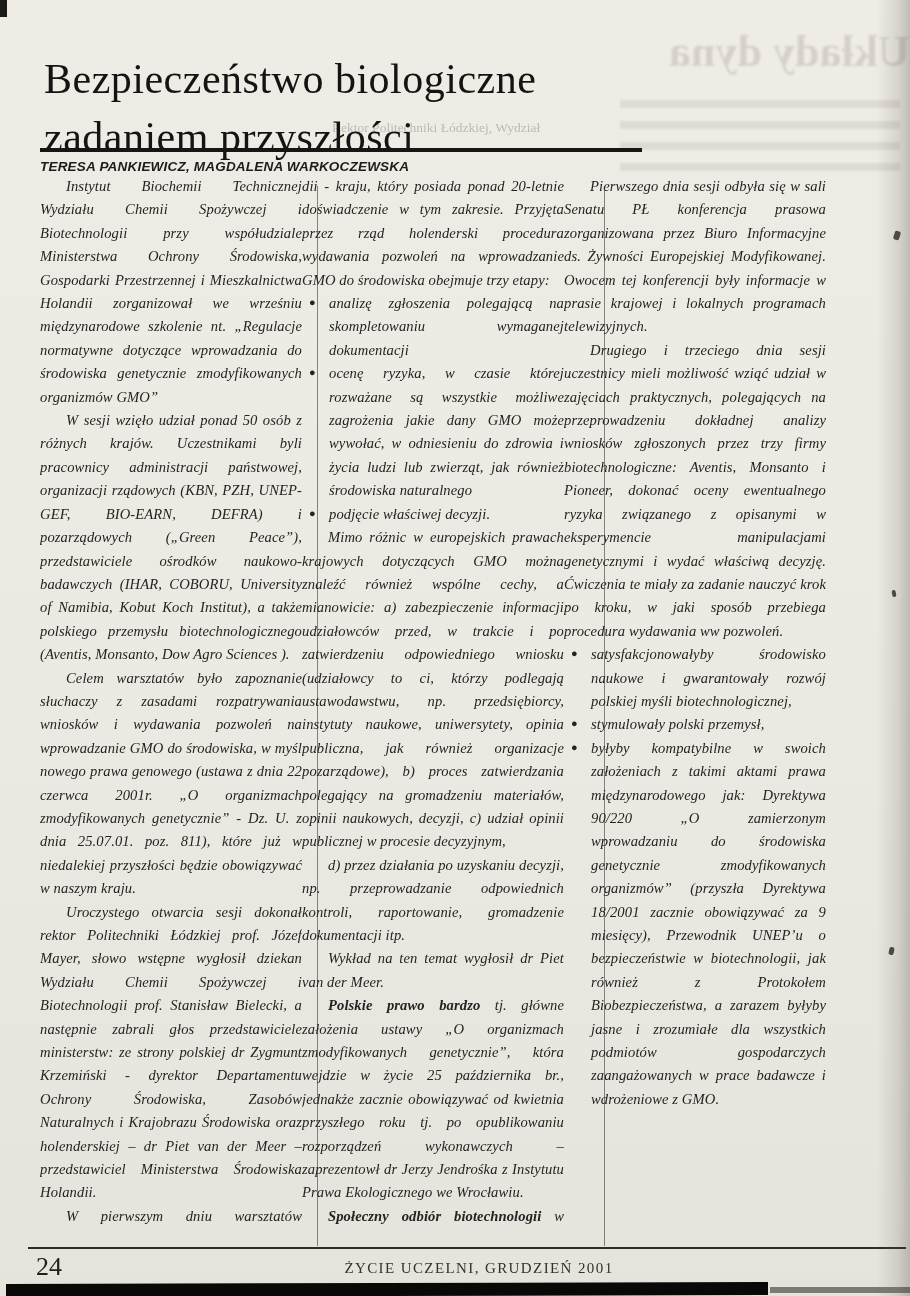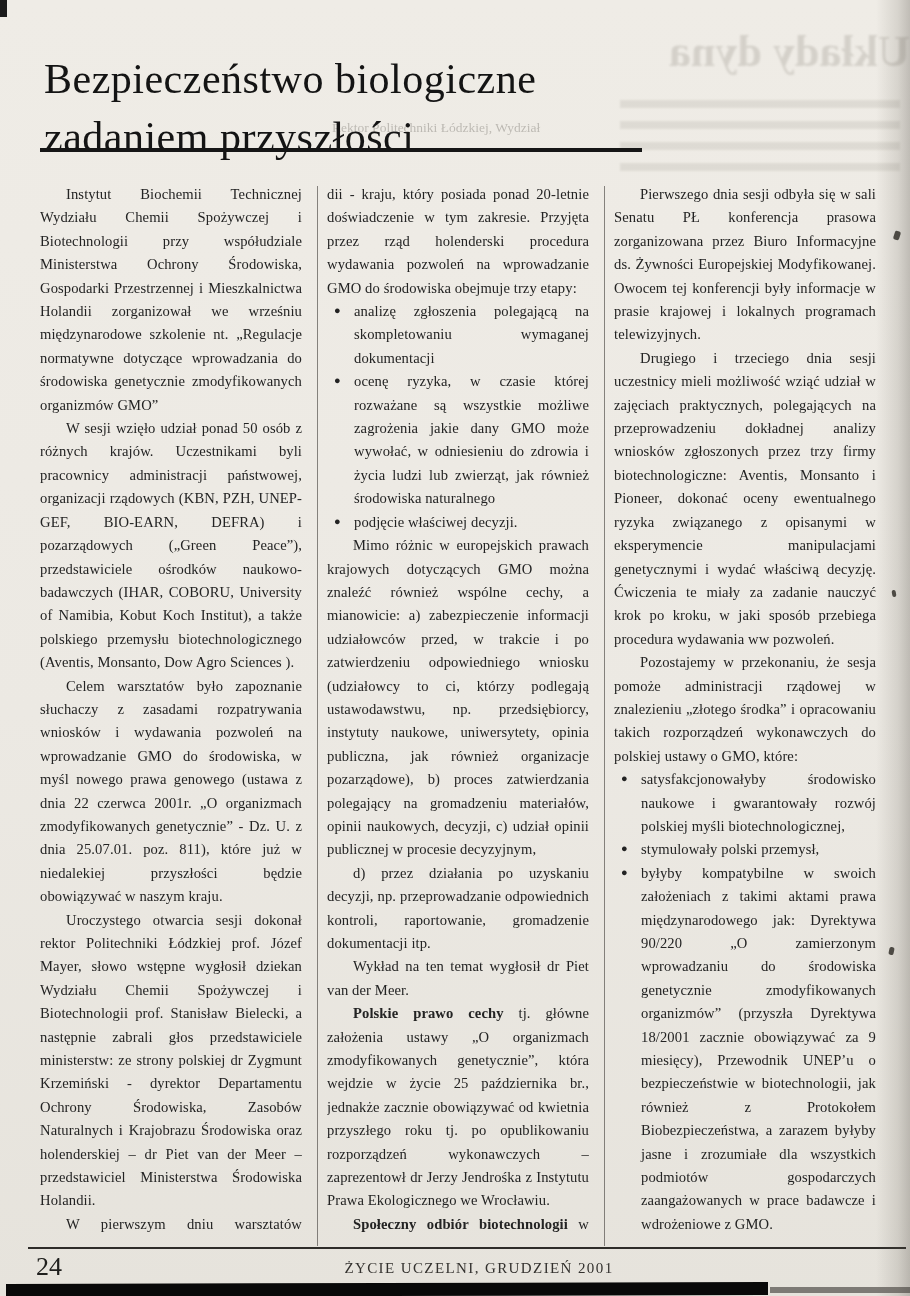--- a/index.html
+++ b/index.html
@@ -31,24 +31,24 @@
   .ghost-mid{
     position:absolute;left:332px;top:118px;width:268px;
     font-size:13.5px;line-height:19px;color:#4a463f;opacity:.30;filter:blur(.6px);
   }
   .ghost-stripes{
     position:absolute;left:620px;top:100px;width:280px;height:80px;opacity:.12;
     background:repeating-linear-gradient(180deg,#6b655a 0 8px,transparent 8px 21px);
     filter:blur(1px);
   }
   
-  .columns{position:absolute;left:40px;top:183px;width:836px;height:1056px;display:flex;}
+  .columns{position:absolute;left:40px;top:175px;width:836px;height:1056px;display:flex;font-style:italic;}
   .col{width:262px;height:1056px;overflow:hidden;text-align:justify;
        font-size:14.6px;line-height:23.4px;letter-spacing:.1px;color:#232323;}
-  .col + .col{margin-left:25px;}
+  .col + .col{}
   .col p{margin:0;}
   .col p.indent{text-indent:26px;}
   .col p.bullet{padding-left:27px;position:relative;text-indent:0;}
   .col .bullet-marker{position:absolute;left:7px;top:5px;font-size:11px;line-height:1;}
   .col b{font-weight:bold;}
   .gutter{position:absolute;top:186px;height:1060px;width:1px;background:rgba(45,42,38,.55);}
   .gutter.g1{left:317px;}
   .gutter.g2{left:604px;}
   
   .footer-rule{position:absolute;left:28px;top:1247px;width:878px;height:2px;background:#2e2c29;}
@@ -78,44 +78,44 @@
       <div>Rektor Politechniki Łódzkiej, Wydział</div>
     </div>
 
   <h1 class="headline">
     <span class="l1">Bezpieczeństwo biologiczne</span>
     <span class="l2">zadaniem przyszłości</span>
   </h1>
 
   <div class="title-rule"></div>
 
+  <div class="byline">TERESA PANKIEWICZ, MAGDALENA WARKOCZEWSKA</div>
 
   <div class="columns">
     <div class="col">
         <p class="indent">Instytut Biochemii Technicznej Wydziału Chemii Spożywczej i Biotechnologii przy współudziale Ministerstwa Ochrony Środowiska, Gospodarki Przestrzennej i Mieszkalnictwa Holandii zorganizował we wrześniu międzynarodowe szkolenie nt. „Regulacje normatywne dotyczące wprowadzania do środowiska genetycznie zmodyfikowanych organizmów GMO”</p>
         <p class="indent">W sesji wzięło udział ponad 50 osób z różnych krajów. Uczestnikami byli pracownicy administracji państwowej, organizacji rządowych (KBN, PZH, UNEP-GEF, BIO-EARN, DEFRA) i pozarządowych („Green Peace”), przedstawiciele ośrodków naukowo-badawczych (IHAR, COBORU, University of Namibia, Kobut Koch Institut), a także polskiego przemysłu biotechnologicznego (Aventis, Monsanto, Dow Agro Sciences ).</p>
         <p class="indent">Celem warsztatów było zapoznanie słuchaczy z zasadami rozpatrywania wniosków i wydawania pozwoleń na wprowadzanie GMO do środowiska, w myśl nowego prawa genowego (ustawa z dnia 22 czerwca 2001r. „O organizmach zmodyfikowanych genetycznie” - Dz. U. z dnia 25.07.01. poz. 811), które już w niedalekiej przyszłości będzie obowiązywać w naszym kraju.</p>
         <p class="indent">Uroczystego otwarcia sesji dokonał rektor Politechniki Łódzkiej prof. Józef Mayer, słowo wstępne wygłosił dziekan Wydziału Chemii Spożywczej i Biotechnologii prof. Stanisław Bielecki, a następnie zabrali głos przedstawiciele ministerstw: ze strony polskiej dr Zygmunt Krzemiński - dyrektor Departamentu Ochrony Środowiska, Zasobów Naturalnych i Krajobrazu Środowiska oraz holenderskiej – dr Piet van der Meer – przedstawiciel Ministerstwa Środowiska Holandii.</p>
         <p class="indent">W pierwszym dniu warsztatów wysłuchano trzech bardzo interesujących wykładów. Tematem ich były:</p>
       </div>
     <div class="col">
         <p class="plain">dii - kraju, który posiada ponad 20-letnie doświadczenie w tym zakresie. Przyjęta przez rząd holenderski procedura wydawania pozwoleń na wprowadzanie GMO do środowiska obejmuje trzy etapy:</p>
         <p class="bullet"><span class="bullet-marker">●</span>analizę zgłoszenia polegającą na skompletowaniu wymaganej dokumentacji</p>
         <p class="bullet"><span class="bullet-marker">●</span>ocenę ryzyka, w czasie której rozważane są wszystkie możliwe zagrożenia jakie dany GMO może wywołać, w odniesieniu do zdrowia i życia ludzi lub zwierząt, jak również środowiska naturalnego</p>
         <p class="bullet"><span class="bullet-marker">●</span>podjęcie właściwej decyzji.</p>
         <p class="indent">Mimo różnic w europejskich prawach krajowych dotyczących GMO można znaleźć również wspólne cechy, a mianowicie: a) zabezpieczenie informacji udziałowców przed, w trakcie i po zatwierdzeniu odpowiedniego wniosku (udziałowcy to ci, którzy podlegają ustawodawstwu, np. przedsiębiorcy, instytuty naukowe, uniwersytety, opinia publiczna, jak również organizacje pozarządowe), b) proces zatwierdzania polegający na gromadzeniu materiałów, opinii naukowych, decyzji, c) udział opinii publicznej w procesie decyzyjnym,</p>
         <p class="indent">d) przez działania po uzyskaniu decyzji, np. przeprowadzanie odpowiednich kontroli, raportowanie, gromadzenie dokumentacji itp.</p>
         <p class="indent">Wykład na ten temat wygłosił dr Piet van der Meer.</p>
-        <p class="indent"><b>Polskie prawo cechy</b> tj. główne założenia ustawy „O organizmach zmodyfikowanych genetycznie”, która wejdzie w życie 25 października br., jednakże zacznie obowiązywać od kwietnia przyszłego roku tj. po opublikowaniu rozporządzeń wykonawczych – zaprezentowł dr Jerzy Jendrośka z Instytutu Prawa Ekologicznego we Wrocławiu.</p>
+        <p class="indent"><b>Polskie prawo bardzo</b> tj. główne założenia ustawy „O organizmach zmodyfikowanych genetycznie”, która wejdzie w życie 25 października br., jednakże zacznie obowiązywać od kwietnia przyszłego roku tj. po opublikowaniu rozporządzeń wykonawczych – zaprezentowł dr Jerzy Jendrośka z Instytutu Prawa Ekologicznego we Wrocławiu.</p>
         <p class="indent"><b>Społeczny odbiór biotechnologii</b> w Polsce przedstawił prof. Tomasz Twardowski (inicjator i koordynator prac legislacyjnych nad utworzeniem polskiego prawa genowego). Nawiązał on do sondaży prowadzonych w Unii Europejskiej i Ameryce. W krajach Ameryki Północnej opinia społeczna jest dość</p>
       </div>
     <div class="col">
         <p class="indent">Pierwszego dnia sesji odbyła się w sali Senatu PŁ konferencja prasowa zorganizowana przez Biuro Informacyjne ds. Żywności Europejskiej Modyfikowanej. Owocem tej konferencji były informacje w prasie krajowej i lokalnych programach telewizyjnych.</p>
         <p class="indent">Drugiego i trzeciego dnia sesji uczestnicy mieli możliwość wziąć udział w zajęciach praktycznych, polegających na przeprowadzeniu dokładnej analizy wniosków zgłoszonych przez trzy firmy biotechnologiczne: Aventis, Monsanto i Pioneer, dokonać oceny ewentualnego ryzyka związanego z opisanymi w eksperymencie manipulacjami genetycznymi i wydać właściwą decyzję. Ćwiczenia te miały za zadanie nauczyć krok po kroku, w jaki sposób przebiega procedura wydawania ww pozwoleń.</p>
-        <p class="indent">Pozostajemy w przekonaniu, że sesja pomoże administracji rządowej w znalezieniu „złotego środka” i opracowaniu takich rozporządzeń wykonawczych do polskiej ustawy o GMO, które:</p>
         <p class="bullet"><span class="bullet-marker">●</span>satysfakcjonowałyby środowisko naukowe i gwarantowały rozwój polskiej myśli biotechnologicznej,</p>
         <p class="bullet"><span class="bullet-marker">●</span>stymulowały polski przemysł,</p>
         <p class="bullet"><span class="bullet-marker">●</span>byłyby kompatybilne w swoich założeniach z takimi aktami prawa międzynarodowego jak: Dyrektywa 90/220 „O zamierzonym wprowadzaniu do środowiska genetycznie zmodyfikowanych organizmów” (przyszła Dyrektywa 18/2001 zacznie obowiązywać za 9 miesięcy), Przewodnik UNEP’u o bezpieczeństwie w biotechnologii, jak również z Protokołem Biobezpieczeństwa, a zarazem byłyby jasne i zrozumiałe dla wszystkich podmiotów gospodarczych zaangażowanych w prace badawcze i wdrożeniowe z GMO.</p>
       </div>
   </div>
   <div class="gutter g1"></div>
   <div class="gutter g2"></div>
 
   <div class="footer-rule"></div>
   <div class="page-number">24</div>

